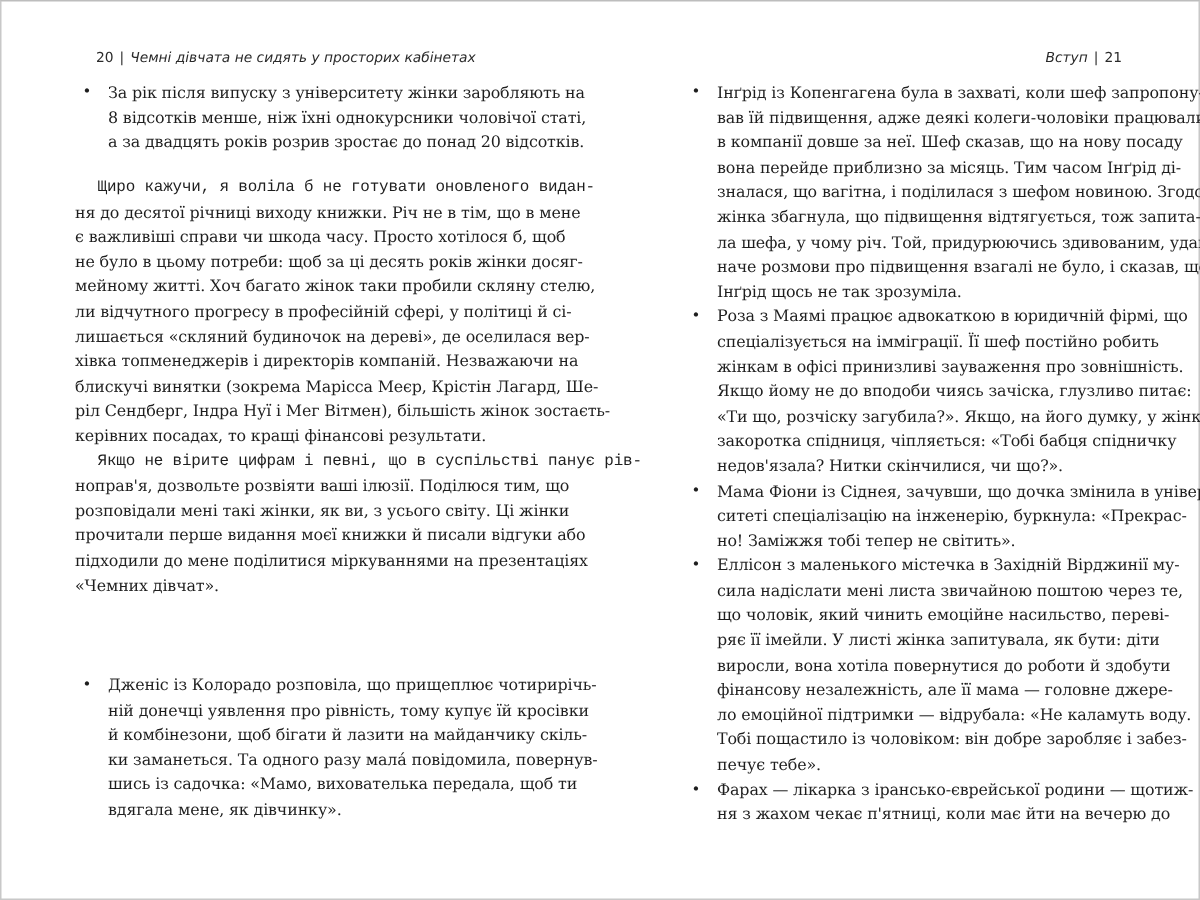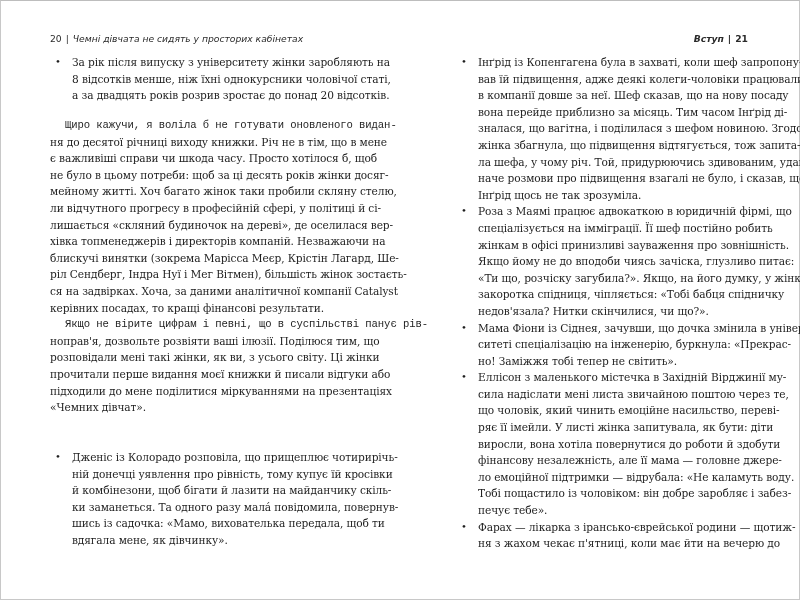--- a/index.html
+++ b/index.html
@@ -14,22 +14,22 @@
     border: 1px solid #c8c8c8; border-top: 1px solid #bdbdbd;
   }
   .page { position: absolute; top: 0; height: 600px; }
   .page.left { left: 0; width: 400px; }
   .page.right { left: 400px; width: 400px; }
   .running-head {
     position: absolute; top: 33px; font-size: 9.2px; line-height: 12px;
     font-family: "DejaVu Sans", "Liberation Sans", sans-serif; color: #2a2a2a;
     white-space: nowrap;
   }
-  .left .running-head { left: 50px; }
-  .right .running-head { right: 52px; text-align: right; font-weight: bold; }
+  .left .running-head { left: 64px; }
+  .right .running-head { right: 52px; text-align: right; }
   .running-head .title { font-style: italic; }
   .running-head .sep { margin: 0 4px; }
   .text-block {
     position: absolute; font-size: 10.6px; line-height: 16.6px;
     text-align: justify; letter-spacing: -0.1px;
   }
   .left .text-block { left: 50px; width: 294px; }
   .right .text-block { left: 56px; width: 293px; }
   .line { display: block; white-space: nowrap; text-align-last: justify; height: 16.6px; overflow: visible; }
   .line.last { text-align-last: left; }
@@ -62,21 +62,20 @@
     <span class="line indent">Щиро кажучи, я воліла б не готувати оновленого видан-</span>
     <span class="line">ня до десятої річниці виходу книжки. Річ не в тім, що в мене</span>
     <span class="line">є важливіші справи чи шкода часу. Просто хотілося б, щоб</span>
     <span class="line">не було в цьому потреби: щоб за ці десять років жінки досяг-</span>
     <span class="line">мейному житті. Хоч багато жінок таки пробили скляну стелю,</span>
     <span class="line">ли відчутного прогресу в професійній сфері, у політиці й сі-</span>
     <span class="line">лишається «скляний будиночок на дереві», де оселилася вер-</span>
     <span class="line">хівка топменеджерів і директорів компаній. Незважаючи на</span>
     <span class="line">блискучі винятки (зокрема Марісса Меєр, Крістін Лагард, Ше-</span>
     <span class="line">ріл Сендберг, Індра Нуї і Мег Вітмен), більшість жінок зостаєть-</span>
-    <span class="line">ся на задвірках. Хоча, за даними аналітичної компанії Catalyst</span>
     <span class="line last">керівних посадах, то кращі фінансові результати.</span>
     <span class="line indent">Якщо не вірите цифрам і певні, що в суспільстві панує рів-</span>
     <span class="line">ноправ'я, дозвольте розвіяти ваші ілюзії. Поділюся тим, що</span>
     <span class="line">розповідали мені такі жінки, як ви, з усього світу. Ці жінки</span>
     <span class="line">прочитали перше видання моєї книжки й писали відгуки або</span>
     <span class="line">підходили до мене поділитися міркуваннями на презентаціях</span>
     <span class="line last">«Чемних дівчат».</span>
   </div>
 
   <div class="text-block" style="top:449px;">

